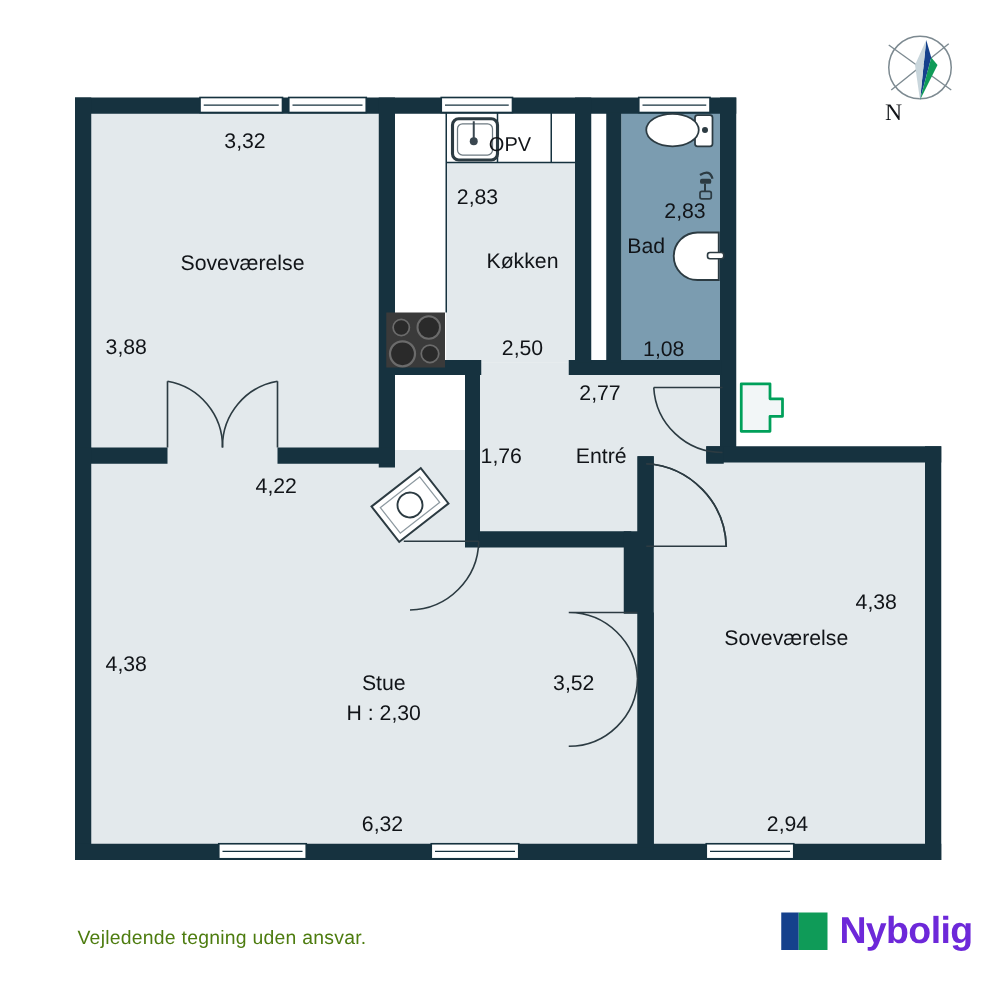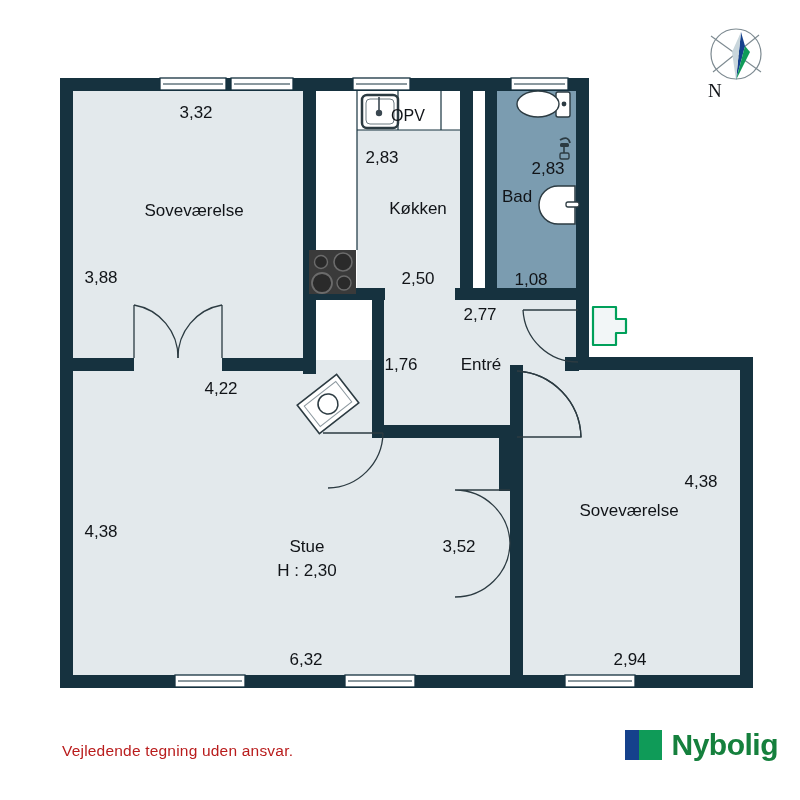--- a/index.html
+++ b/index.html
@@ -38,21 +38,21 @@
   .appliance-label {
     font-size: 16px;
     font-family: "Liberation Sans", sans-serif;
     fill: #111418;
   }
   .footer-note {
     position: absolute;
     left: 62px;
     top: 742px;
     font-size: 15.5px;
-    color: #b91c1c;
+    color: #4d7c0f;
     font-family: "Liberation Sans", sans-serif;
     letter-spacing: 0.2px;
   }
   .brand {
     position: absolute;
     right: 22px;
     top: 728px;
     display: flex;
     align-items: center;
     gap: 9px;
@@ -60,21 +60,21 @@
   .brand-mark {
     width: 38px;
     height: 30px;
     display: flex;
   }
   .brand-mark .b-blue { width: 38%; background: #15418c; }
   .brand-mark .b-green { width: 62%; background: #0f9b58; }
   .brand-text {
     font-size: 30px;
     font-weight: bold;
-    color: #15803d;
+    color: #6d28d9;
     letter-spacing: -0.5px;
     font-family: "Liberation Sans", sans-serif;
   }
   .compass {
     position: absolute;
     left: 700px;
     top: 22px;
     width: 74px;
     height: 86px;
   }

